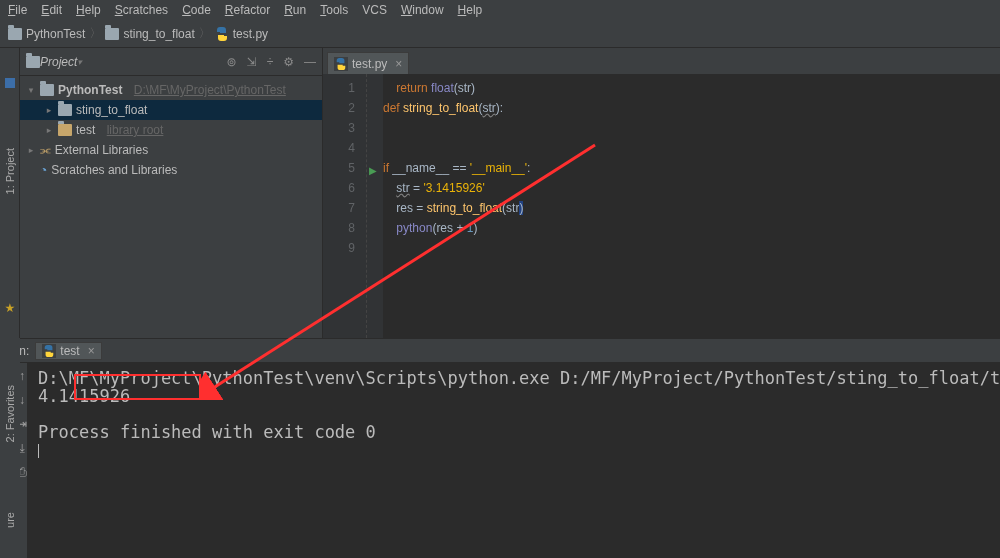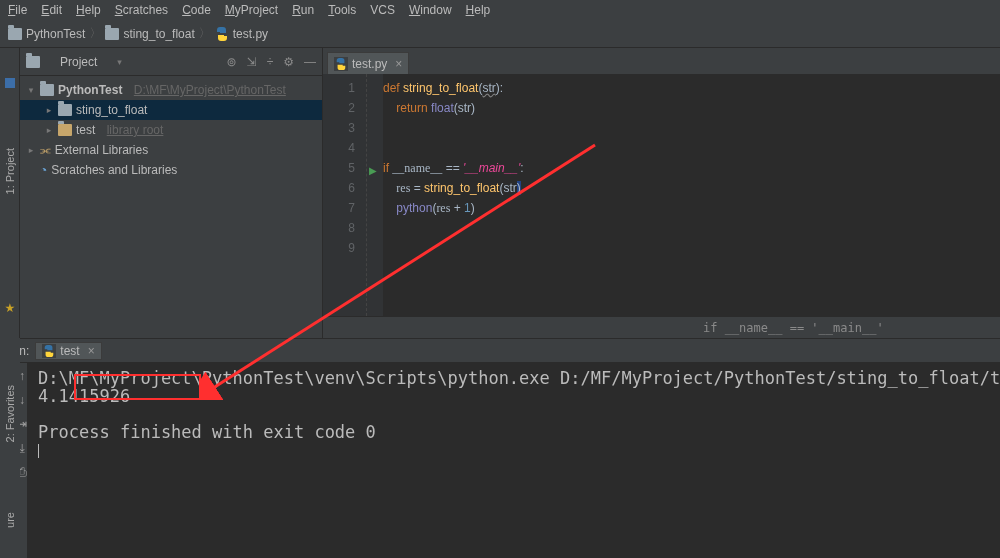--- a/index.html
+++ b/index.html
@@ -21,21 +21,21 @@
 
   
   .body { display: flex; height: 290px; position: relative; }
   .left-gutter { width: 20px; background: #3c3f41; border-right: 1px solid #2b2b2b; display:flex; flex-direction:column; align-items:center; justify-content:flex-start; padding-top:30px; gap:60px; }
   .left-gutter .vlabel { writing-mode: vertical-rl; transform: rotate(180deg); color: #aaa; font-size: 11px; white-space: nowrap; }
   .left-gutter .square { width:10px; height:10px; background:#3c6ea8; }
 
   
   .project-panel { width: 303px; background: #3c3f41; border-right: 1px solid #2b2b2b; display:flex; flex-direction:column; }
   .project-header { height: 28px; display:flex; align-items:center; padding: 0 6px; background:#3c3f41; border-bottom:1px solid #2b2b2b; }
-  .project-title { flex:1; display:flex; align-items:center; gap:20px; color:#bbbbbb; font-weight: 400; }
+  .project-title { flex:1; display:flex; align-items:center; gap:0; color:#bbbbbb; font-weight: 400; font-style: italic; }
   .project-title .arrow-down { font-size: 9px; color:#777; }
   .project-tools { display:flex; gap:10px; color:#8a8a8a; }
   .project-tools span { cursor: default; }
   .tree { padding: 4px 0; }
   .tree-row { display:flex; align-items:center; height:20px; padding-left: 6px; gap: 4px; color:#bbbbbb; white-space: nowrap; }
   .tree-row.selected { background:#0d293e; }
   .tree-exp { width: 10px; color: #777; text-align:center; font-size: 9px; }
   .tree-indent { display:inline-block; }
   .muted { color: #666; text-decoration: underline; }
   .lib-icon { color:#c7a66b; }
@@ -49,23 +49,23 @@
   .gutter { width: 60px; background: #313335; color:#606366; text-align:right; padding: 4px 28px 4px 0; position:relative; }
   .gutter .ln { height:20px; }
   .gutter .indent-guide { position:absolute; top:0; bottom:0; left:43px; border-left: 1px dashed #444; }
   .gutter .run-marker { position:absolute; left:46px; color:#499c54; font-size:10px; }
   .code { padding: 4px 0; }
   .code-line { height:20px; white-space: pre; }
   .kw { color:#cc7832; }
   .fn { color:#ffc66d; }
   .param { color:#a9b7c6; }
   .builtin { color:#8888c6; }
-  .str { color:#ec4899;font-style:italic; }
+  .str { color:#eab308; }
   .num { color:#6897bb; }
-  .var { color:#a9b7c6;font-family:Liberation Serif, serif; }
+  .var { color:#a9b7c6; }
   .uline { text-decoration: underline wavy #808080; }
   .crumb { height: 22px; background:#3c3f41; color:#8a8a8a; font-family: Consolas, monospace; font-size:12px; padding-left: 380px; display:flex; align-items:center; border-top:1px solid #2b2b2b;}
 
   
   .run-header { height: 24px; background:#3c3f41; border-top:1px solid #2b2b2b; display:flex; align-items:center; padding-left: 4px; gap:6px; }
   .run-header .label { color:#bbb; }
   .run-tab { background:#515658; color:#bbb; padding: 1px 6px; display:inline-flex; align-items:center; gap:4px; border:1px solid #3b3b3b; }
   .run-tab .close { color:#999; margin-left:4px; }
   .run-body { display:flex; height: 196px; background:#2b2b2b; border-top:1px solid #2b2b2b;}
   .run-left-gutter { width: 20px; background:#3c3f41; display:flex; flex-direction:column; align-items:center; justify-content:space-between;}
@@ -87,21 +87,21 @@
 </style>
 </head>
 <body>
 
 <div class="menubar">
   <span class="underline">File</span>
   <span class="underline">Edit</span>
   <span class="underline">Help</span>
   <span class="underline">Scratches</span>
   <span class="underline">Code</span>
-  <span class="underline">MyProject</span>
+  <span class="underline">Refactor</span>
   <span class="underline">Run</span>
   <span class="underline">Tools</span>
   <span>VCS</span>
   <span class="underline">Window</span>
   <span class="underline">Help</span>
 </div>
 
 <div class="navbar">
   <span class="nav-folder">
       <span class="dir-icon"></span>
@@ -202,31 +202,31 @@
             <div class="ln">4</div>
             <div class="ln">5</div>
             <div class="ln">6</div>
             <div class="ln">7</div>
             <div class="ln">8</div>
             <div class="ln">9</div>
           </div>
       <div class="run-marker" style="top: 87px;">▶</div>
         </div>
       <div class="code" id="code-lines">
+          <div class="code-line">    <span class="kw">return</span> <span class="builtin">float</span><span>(</span><span class="param">str</span><span>)</span></div>
           <div class="code-line"><span class="kw">def</span> <span class="fn">string_to_float</span><span>(</span><span class="param uline">str</span><span>):</span></div>
-          <div class="code-line">    <span class="kw">return</span> <span class="builtin">float</span><span>(</span><span class="param">str</span><span>)</span></div>
           <div class="code-line">&nbsp;</div>
           <div class="code-line">&nbsp;</div>
           <div class="code-line"><span class="kw">if</span> <span class="var">__name__</span> <span>==</span> <span class="str">'__main__'</span><span>:</span></div>
+          <div class="code-line">    <span class="var uline">str</span> <span>=</span> <span class="str">'3.1415926'</span></div>
           <div class="code-line">    <span class="var">res</span> <span>=</span> <span class="fn">string_to_float</span><span>(</span><span class="param">str</span><span style="background:#214283;">)</span></div>
           <div class="code-line">    <span class="builtin">python</span><span>(</span><span class="var">res</span> <span>+</span> <span class="num">1</span><span>)</span></div>
           <div class="code-line">&nbsp;</div>
         </div>
     </div>
-    <div class="crumb">if __name__ == '__main__'</div>
   </div>
 </div>
 
 <div class="run-header">
   <span class="label">Run:</span>
   <span class="run-tab">
     <span class="py-icon">
         <svg width="12" height="12" viewBox="0 0 14 14">
           <path fill="#3572A5" d="M6 0h2a3 3 0 013 3v3H5V5H2V3a3 3 0 013-3z"></path>
           <path fill="#FFD43B" d="M8 14H6a3 3 0 01-3-3V8h6v1h3v2a3 3 0 01-3 3z"></path>

